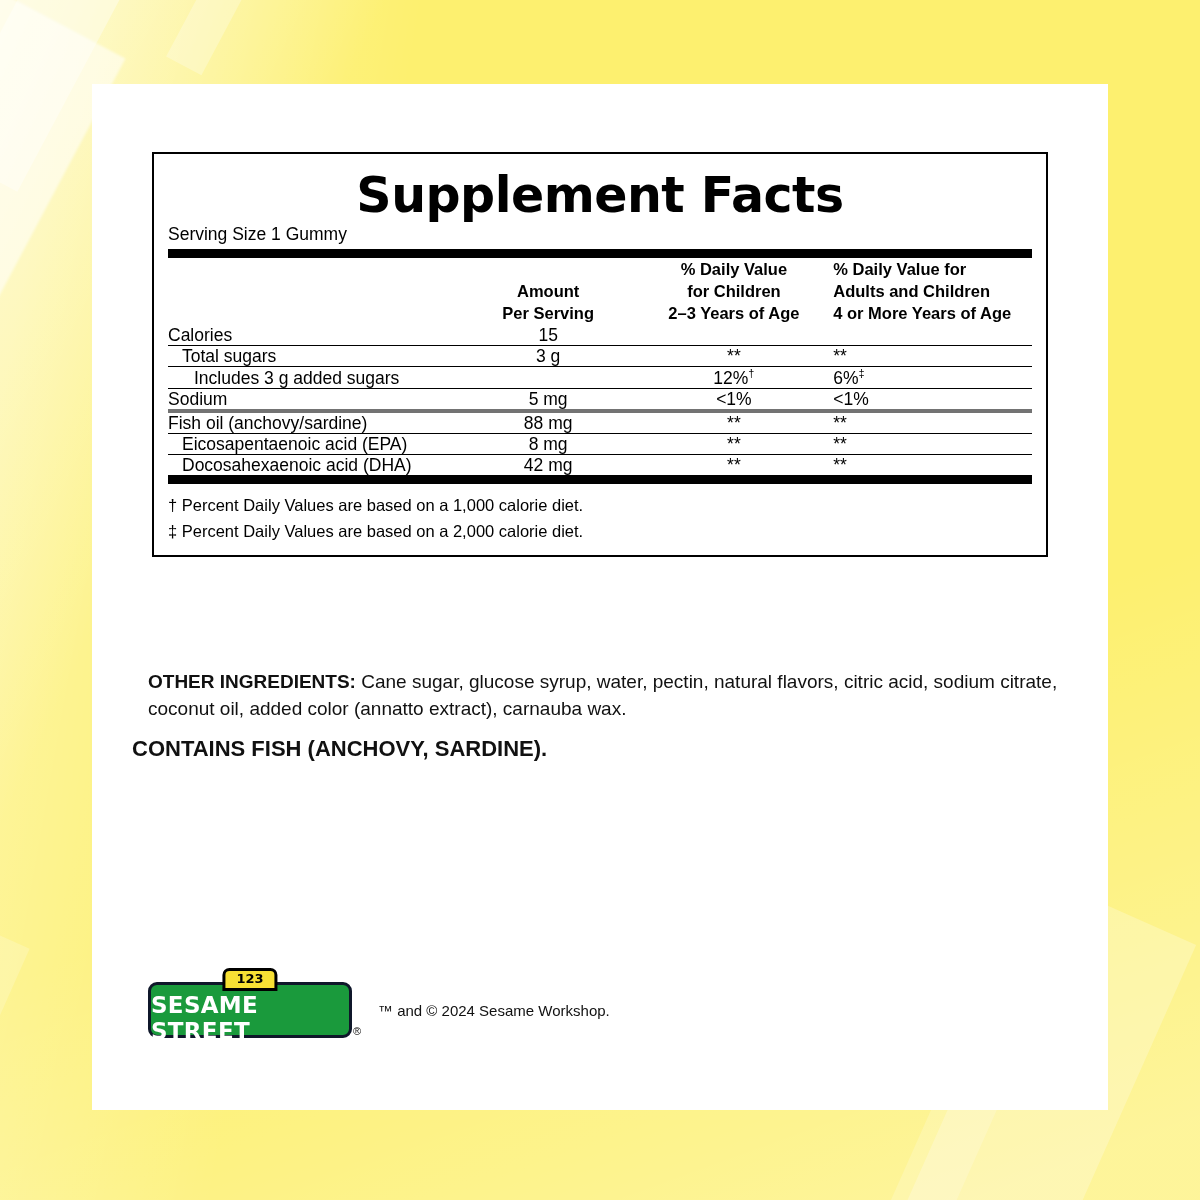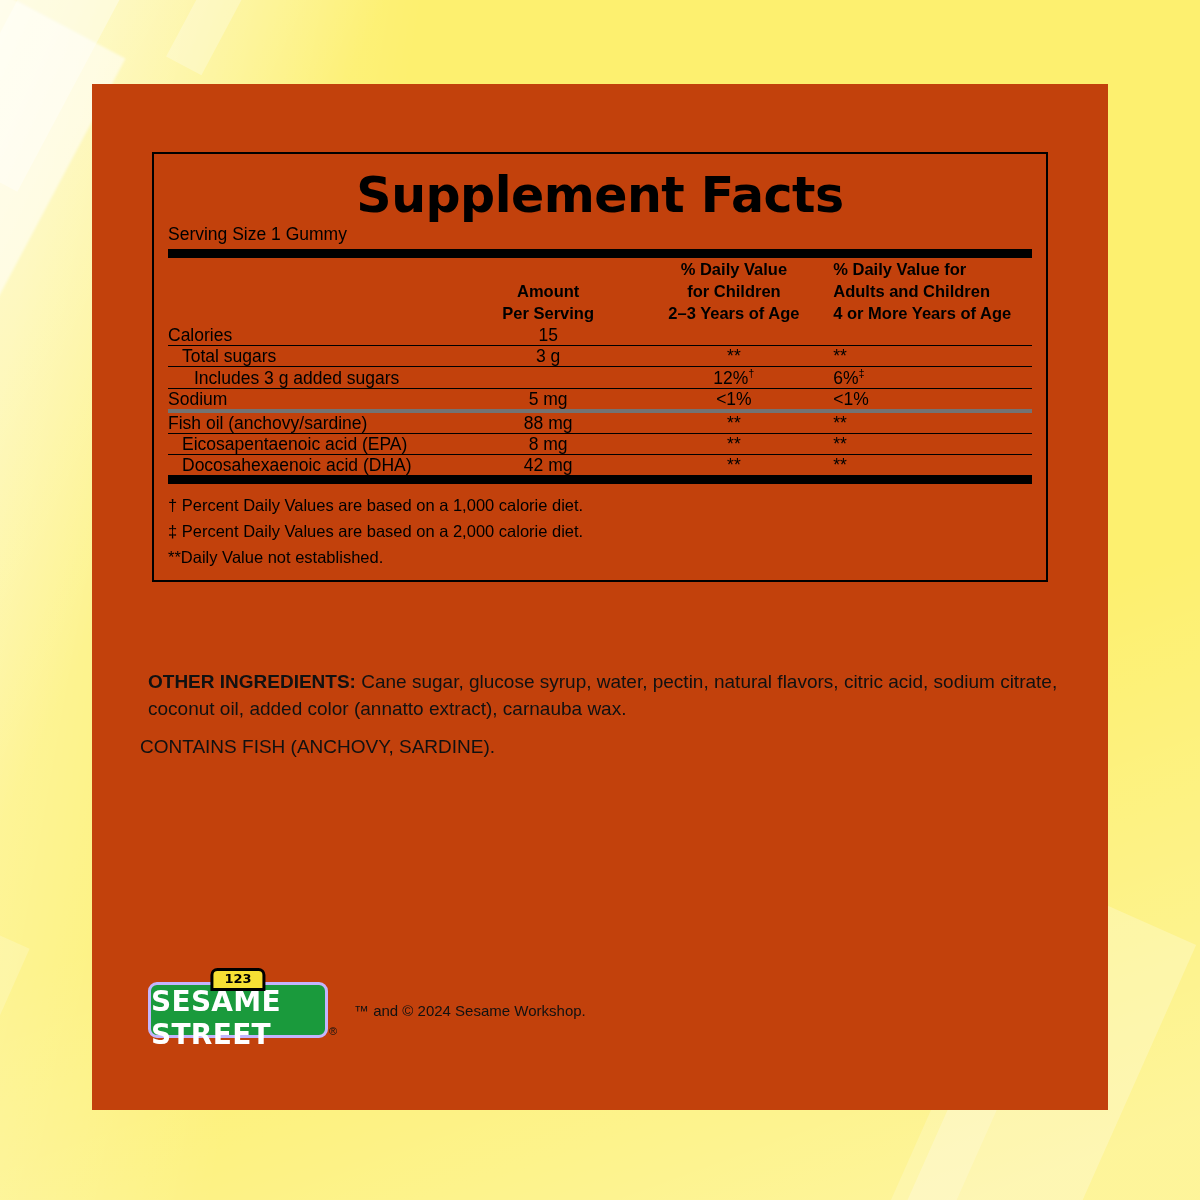--- a/index.html
+++ b/index.html
@@ -35,21 +35,21 @@
   .s5 { left: 980px; top: 1000px; width: 60px; height: 300px; transform: rotate(24deg); opacity: .35; }
   .s6 { left: -80px; top: 900px; width: 120px; height: 400px; transform: rotate(24deg); opacity: .35; }
 
   
   .card {
     position: absolute;
     left: 92px;
     top: 84px;
     width: 1016px;
     height: 1026px;
-    background: #c2410c;
+    background: #ffffff;
   }
 
   
   .panel {
     position: absolute;
     left: 60px;
     top: 68px;
     width: 896px;
     border: 2px solid #000;
     padding: 0 14px 10px 14px;
@@ -124,51 +124,51 @@
     left: 56px;
     top: 585px;
     width: 910px;
     font-size: 19px;
     line-height: 1.42;
     color: #111;
   }
   .ingredients .lead { font-weight: 700; }
   .contains {
     position: absolute;
-    left: 48px;
+    left: 40px;
     top: 652px;
-    font-size: 19px;
-    font-weight: 400;
+    font-size: 22px;
+    font-weight: 700;
     color: #111;
   }
 
   
   .footer {
     position: absolute;
     left: 56px;
     bottom: 72px;
     display: flex;
     align-items: center;
   }
   .ss-logo {
     position: relative;
-    width: 180px;
+    width: 204px;
     height: 56px;
     background: #1a9a3c;
-    border: 3px solid #c4b5fd;
+    border: 3px solid #0f172a;
     border-radius: 9px;
     display: flex;
     align-items: center;
     justify-content: flex-end;
   }
   .ss-logo .word {
     color: #ffffff;
     font-family: "DejaVu Sans", sans-serif;
     font-weight: 700;
-    font-size: 28px;
+    font-size: 23px;
     letter-spacing: 0.3px;
     -webkit-text-stroke: 0px;
     margin-top: 16px;
   }
   .ss-badge {
     position: absolute;
     top: -17px;
     left: 50%;
     transform: translateX(-50%);
     background: #f7e034;
@@ -276,21 +276,20 @@
             <td class="col-amt">42 mg</td>
             <td class="col-dv1">**</td>
             <td class="col-dv2">**</td>
           </tr>
         </tbody>
     </table>
 
     <div class="footnotes">
       <div>† Percent Daily Values are based on a 1,000 calorie diet.</div>
       <div>‡ Percent Daily Values are based on a 2,000 calorie diet.</div>
-      <div>**Daily Value not established.</div>
     </div>
   </div>
 
   <div class="ingredients">
     <span class="lead">OTHER INGREDIENTS:</span><span> Cane sugar, glucose syrup, water, pectin, natural flavors, citric acid, sodium citrate, coconut oil, added color (annatto extract), carnauba wax.</span>
   </div>
 
   <div class="contains">CONTAINS FISH (ANCHOVY, SARDINE).</div>
 
   <div class="footer">

